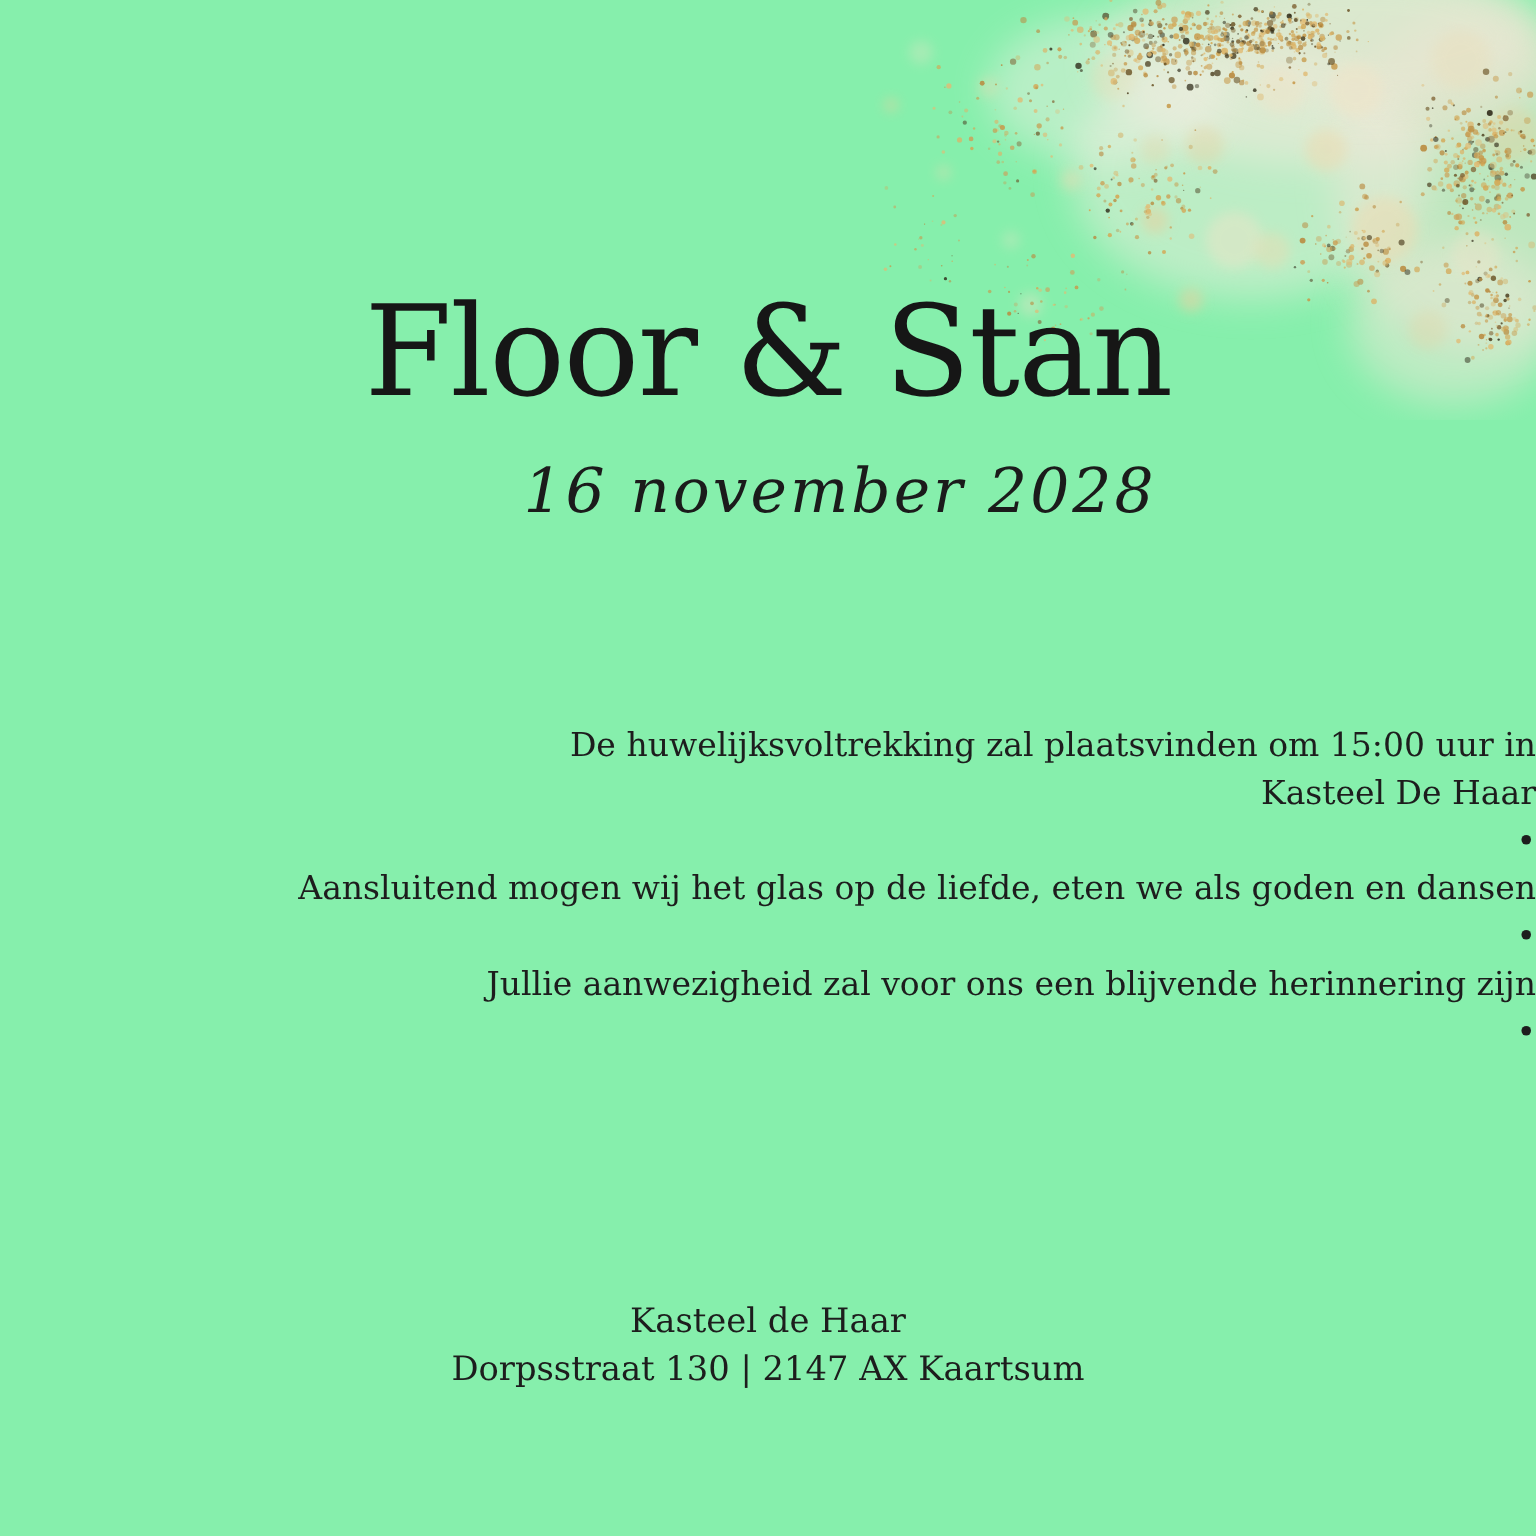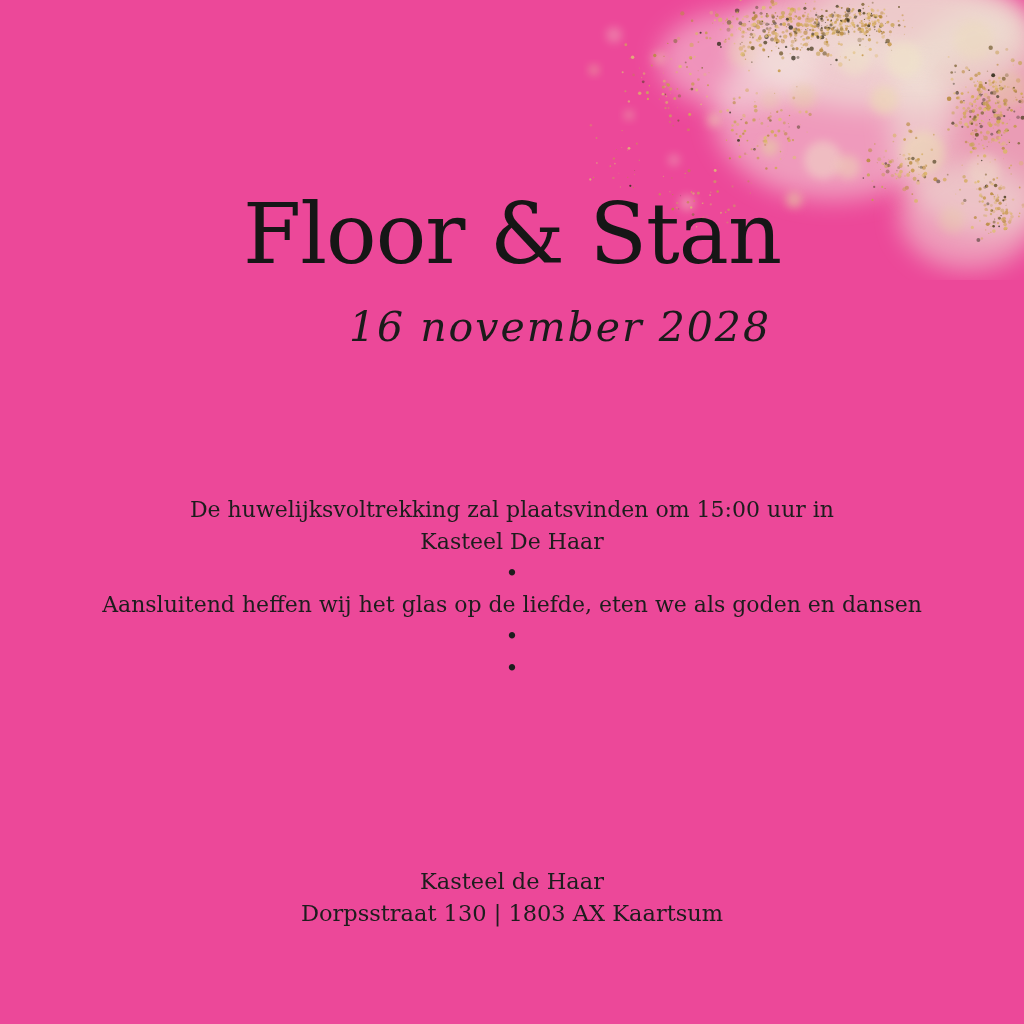--- a/index.html
+++ b/index.html
@@ -6,21 +6,21 @@
   body {
     width: 1024px; height: 1024px;
     background: #ffffff;
     font-family: "DejaVu Serif", serif;
     color: #1d1d1d;
     overflow: hidden;
   }
   .card {
     position: relative;
     width: 1024px; height: 1024px;
-    background: #ec4899;
+    background: #86efac;
     overflow: hidden;
   }
   .splatter-wrap {
     position: absolute;
     top: 0; right: 0;
     width: 470px; height: 280px;
     pointer-events: none;
   }
   .title {
     position: absolute;
@@ -38,23 +38,23 @@
     width: 100%;
     text-align: center;
     font-style: italic;
     font-size: 41px;
     letter-spacing: 2px;
     color: #1b1b1b;
     padding-left: 48px;
   }
   .details {
     position: absolute;
-    top: 494px; left: 0;
+    top: 482px; left: 0;
     width: 100%;
-    text-align: center;
+    text-align: right;
     font-size: 22px;
     line-height: 31.8px;
     color: #1d1d1d;
   }
   .details .line { min-height: 31.8px; }
   .footer {
     position: absolute;
     top: 866px; left: 0;
     width: 100%;
     text-align: center;
@@ -1397,23 +1397,24 @@
   </div>
 
   <div class="title">Floor &amp; Stan</div>
 
   <div class="date">16 november 2028</div>
 
   <div class="details">
     <div class="line">De huwelijksvoltrekking zal plaatsvinden om 15:00 uur in</div>
     <div class="line">Kasteel De Haar</div>
     <div class="line">•</div>
-    <div class="line">Aansluitend heffen wij het glas op de liefde, eten we als goden en dansen</div>
+    <div class="line">Aansluitend mogen wij het glas op de liefde, eten we als goden en dansen</div>
     <div class="line">•</div>
+    <div class="line">Jullie aanwezigheid zal voor ons een blijvende herinnering zijn</div>
     <div class="line">•</div>
   </div>
 
   <div class="footer">
     <div>Kasteel de Haar</div>
-    <div>Dorpsstraat 130 | 1803 AX Kaartsum</div>
+    <div>Dorpsstraat 130 | 2147 AX Kaartsum</div>
   </div>
 
 </div>
 
 </body></html>

